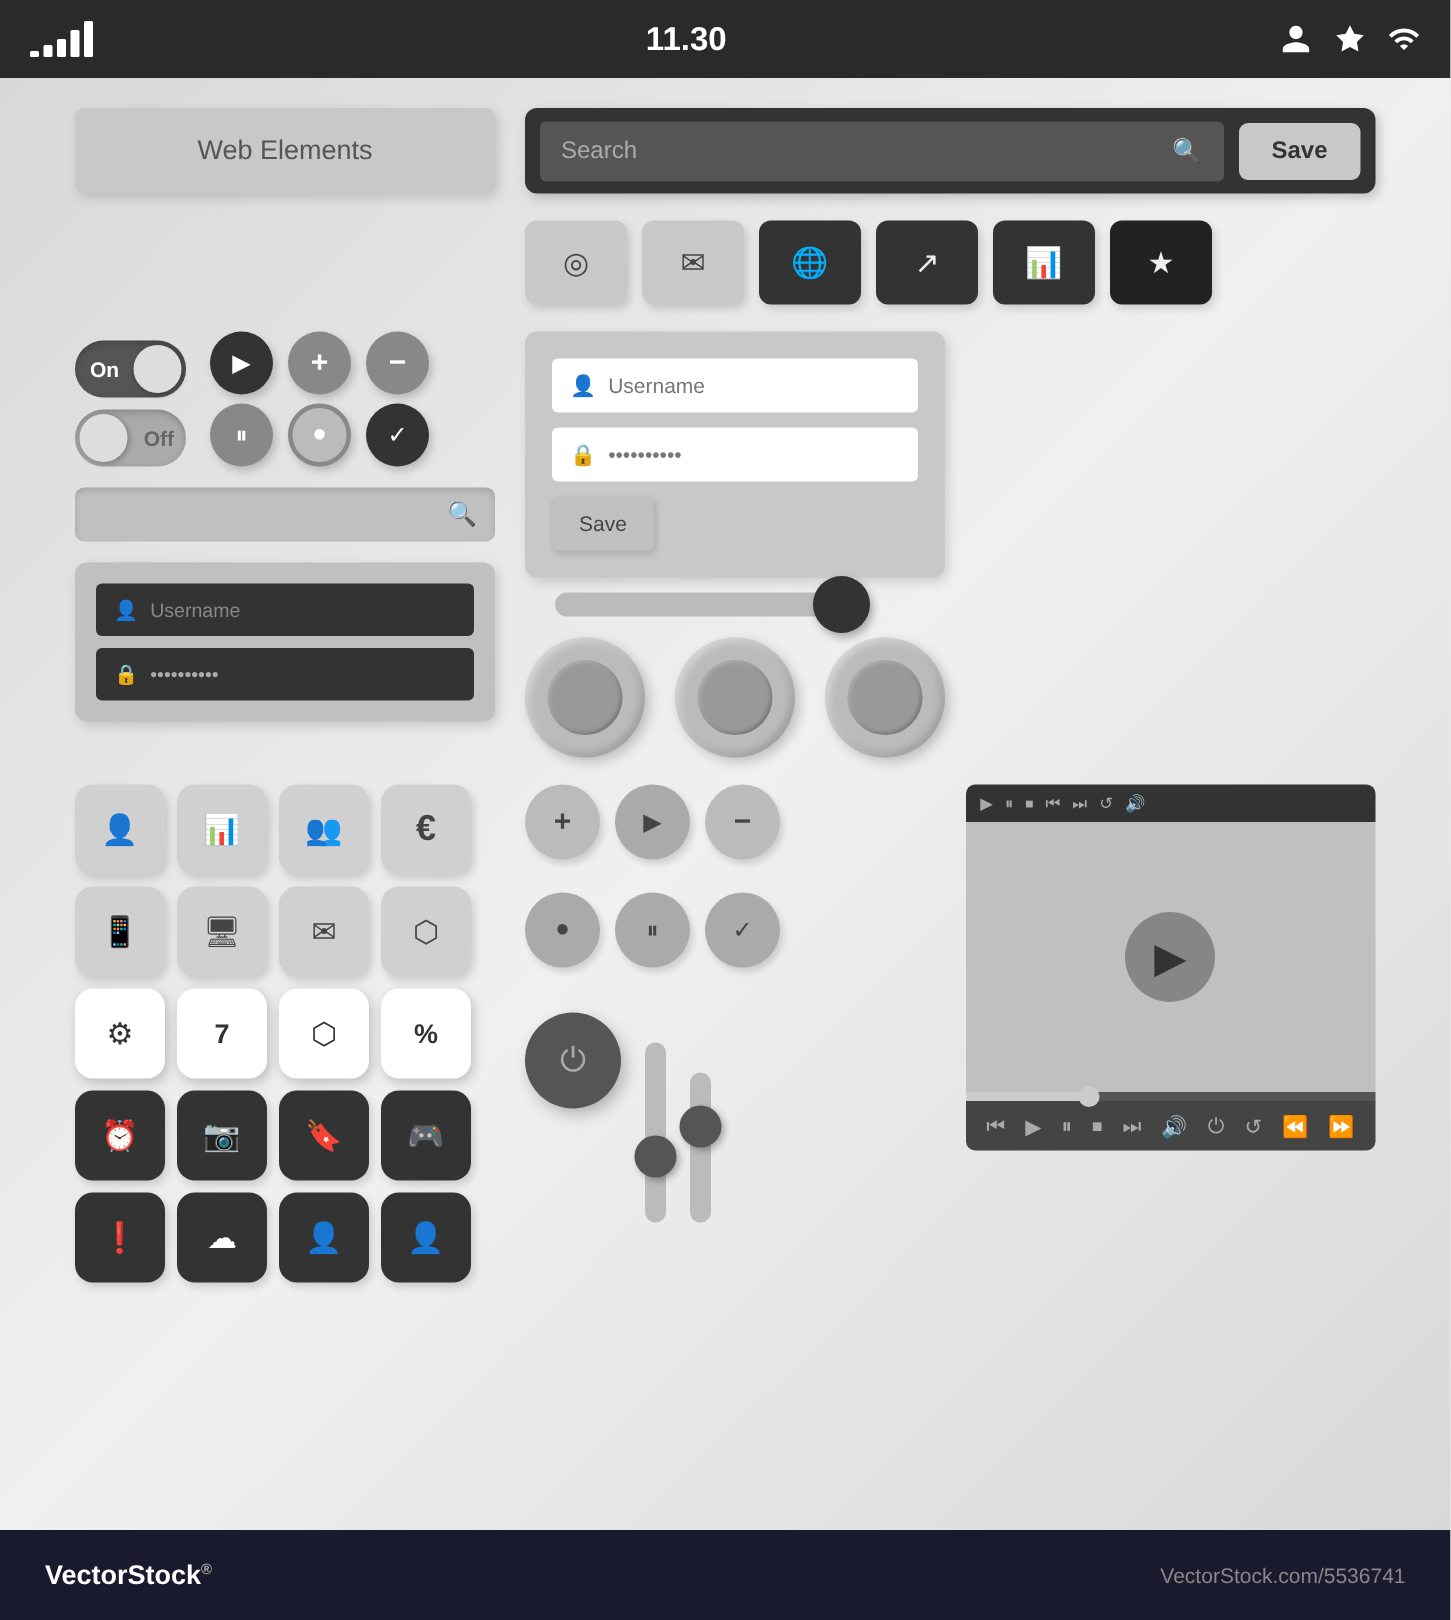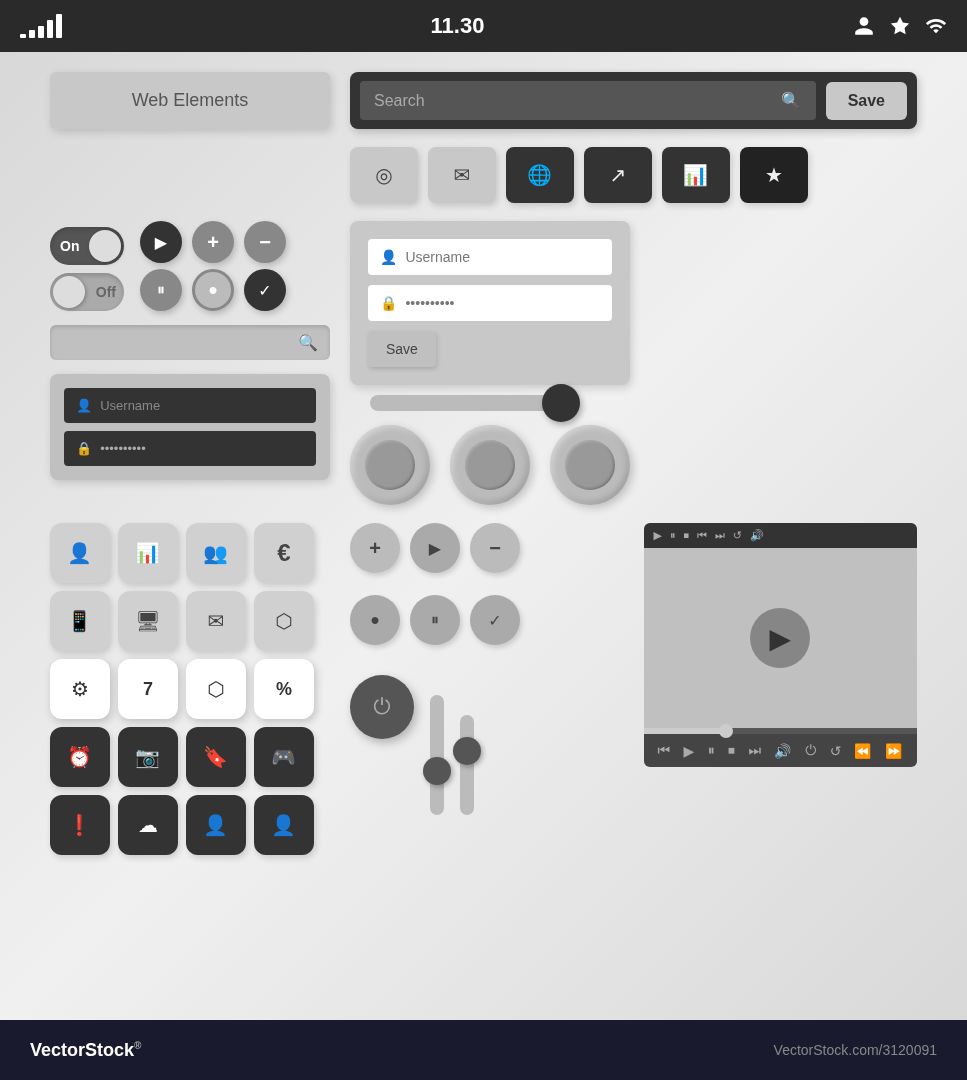--- a/index.html
+++ b/index.html
@@ -788,14 +788,14 @@
     </div>
 
   </div>
 
 </div>
 
 <div class="footer">
   <div class="footer-brand">
     <span>VectorStock</span><sup>®</sup>
   </div>
-  <div class="footer-url">VectorStock.com/3120091</div>
+  <div class="footer-url">VectorStock.com/5536741</div>
 </div>
 
 </body></html>

